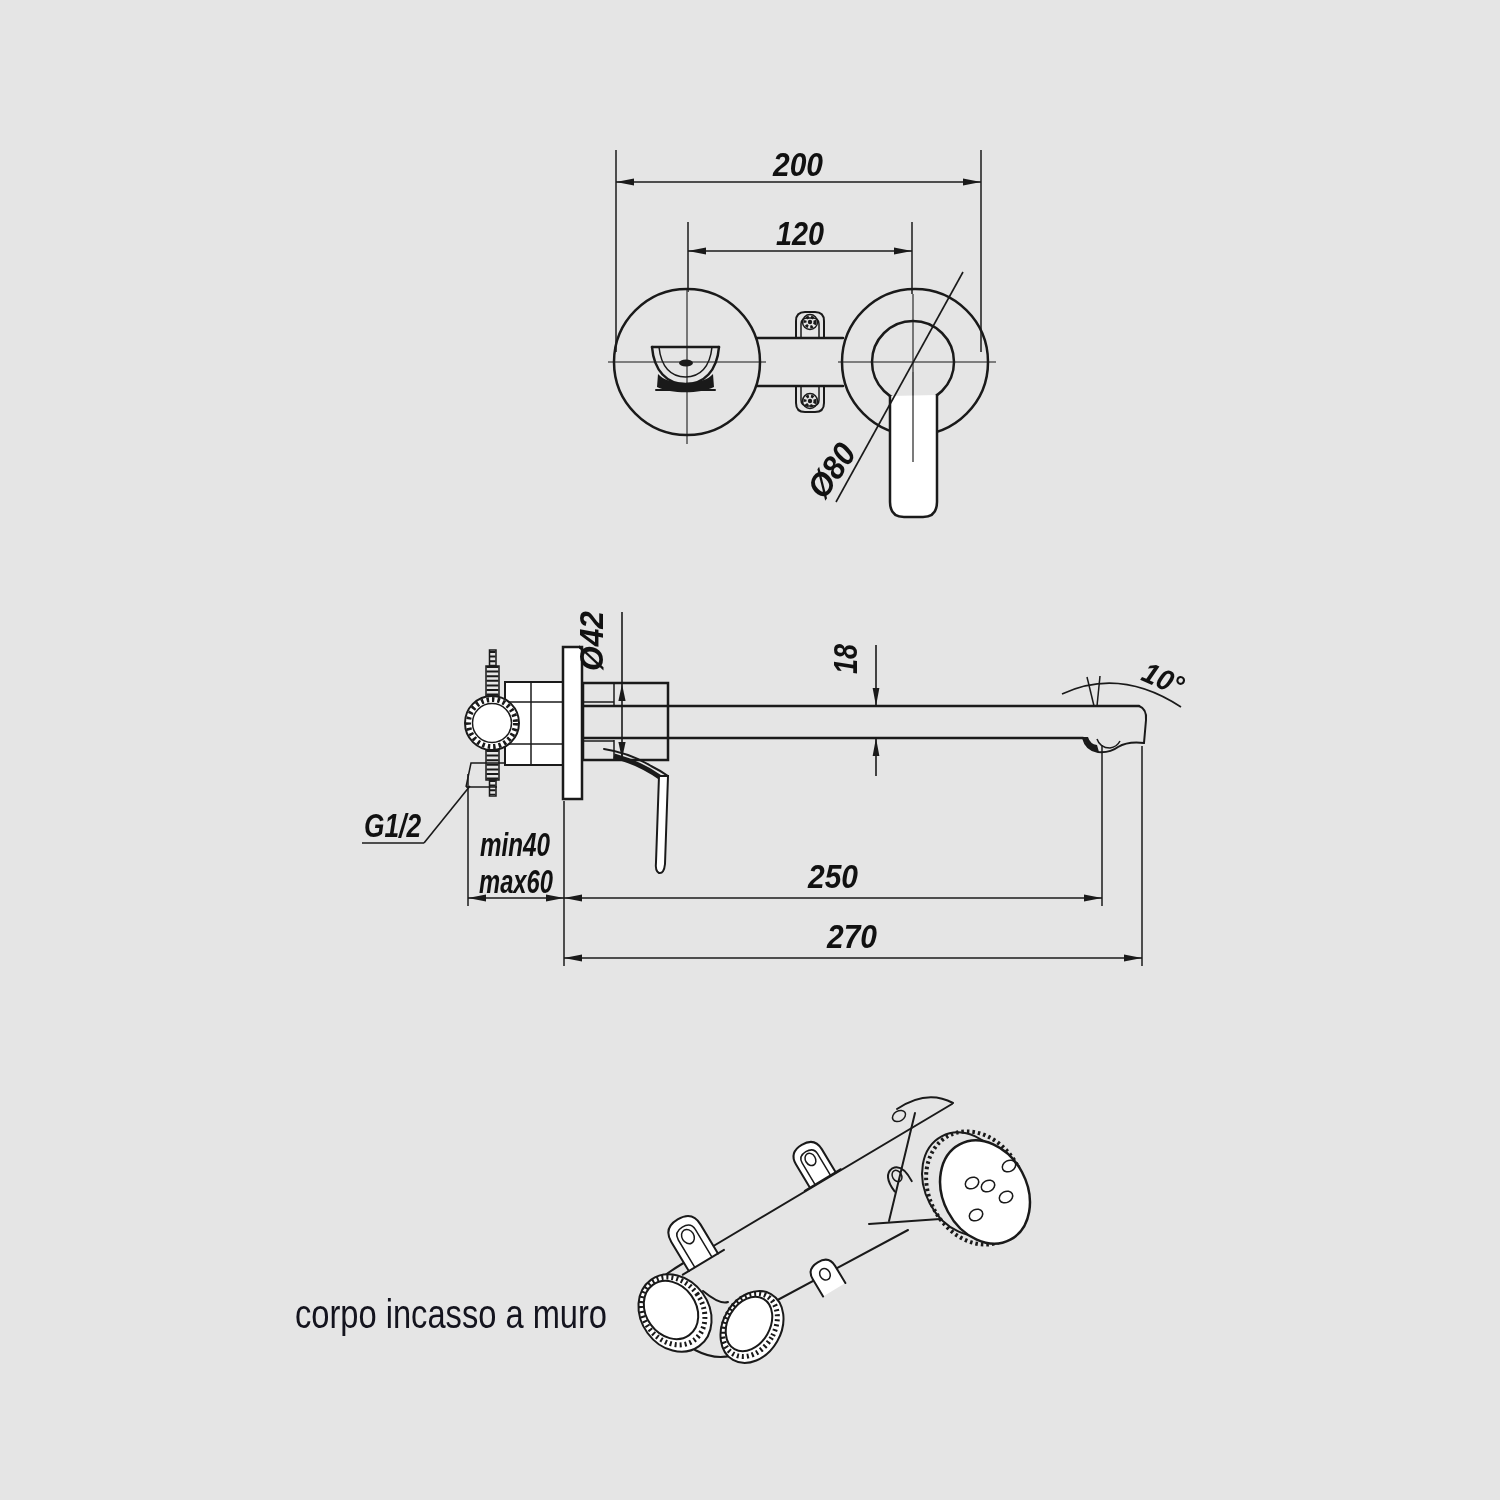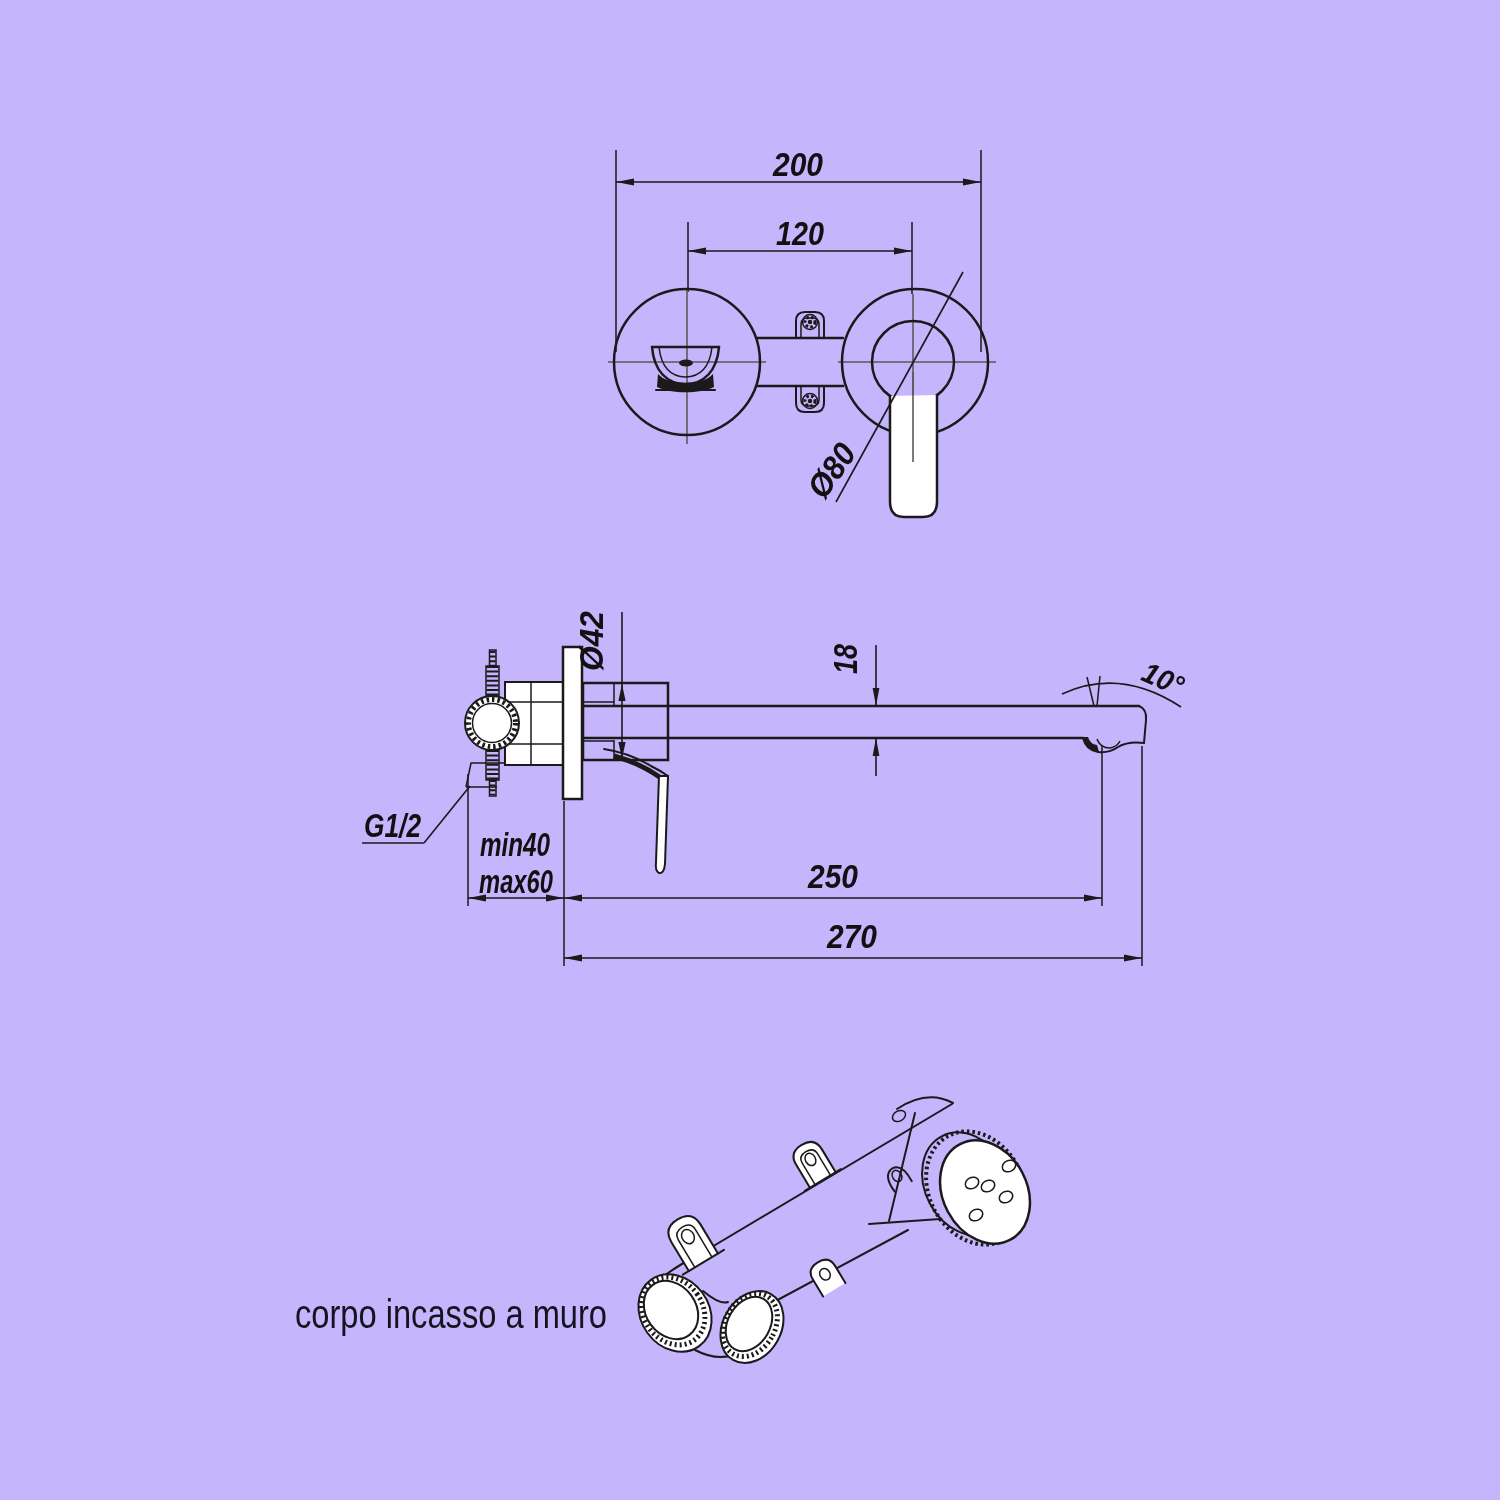--- a/index.html
+++ b/index.html
@@ -1,16 +1,16 @@
 <!DOCTYPE html>
 <html><head>
 <meta charset="utf-8">
 <style>
   html,body{margin:0;padding:0;background:#fff;}
-  .canvas{position:relative;width:1500px;height:1500px;background:#c4b5fd;overflow:hidden;}
+  .canvas{position:relative;width:1500px;height:1500px;background:#e5e5e5;overflow:hidden;}
   svg{position:absolute;inset:0;}
   .ol   {stroke:#1a1a1a;stroke-width:2.5;fill:none;stroke-linecap:round;}
   .ol2  {stroke:#1a1a1a;stroke-width:2;fill:none;stroke-linecap:round;}
   .thin {stroke:#1a1a1a;stroke-width:1.5;fill:none;stroke-linecap:butt;}
   .dim  {stroke:#1a1a1a;stroke-width:1.6;fill:none;}
   .cl   {stroke:#5a5a5a;stroke-width:1.6;fill:none;}
   .wfill{fill:#ffffff;}
   .blk  {fill:#1a1a1a;stroke:none;}
   .knurl{stroke:#1a1a1a;fill:none;}
   .dt{font-family:"Liberation Sans",sans-serif;font-style:italic;font-weight:bold;

